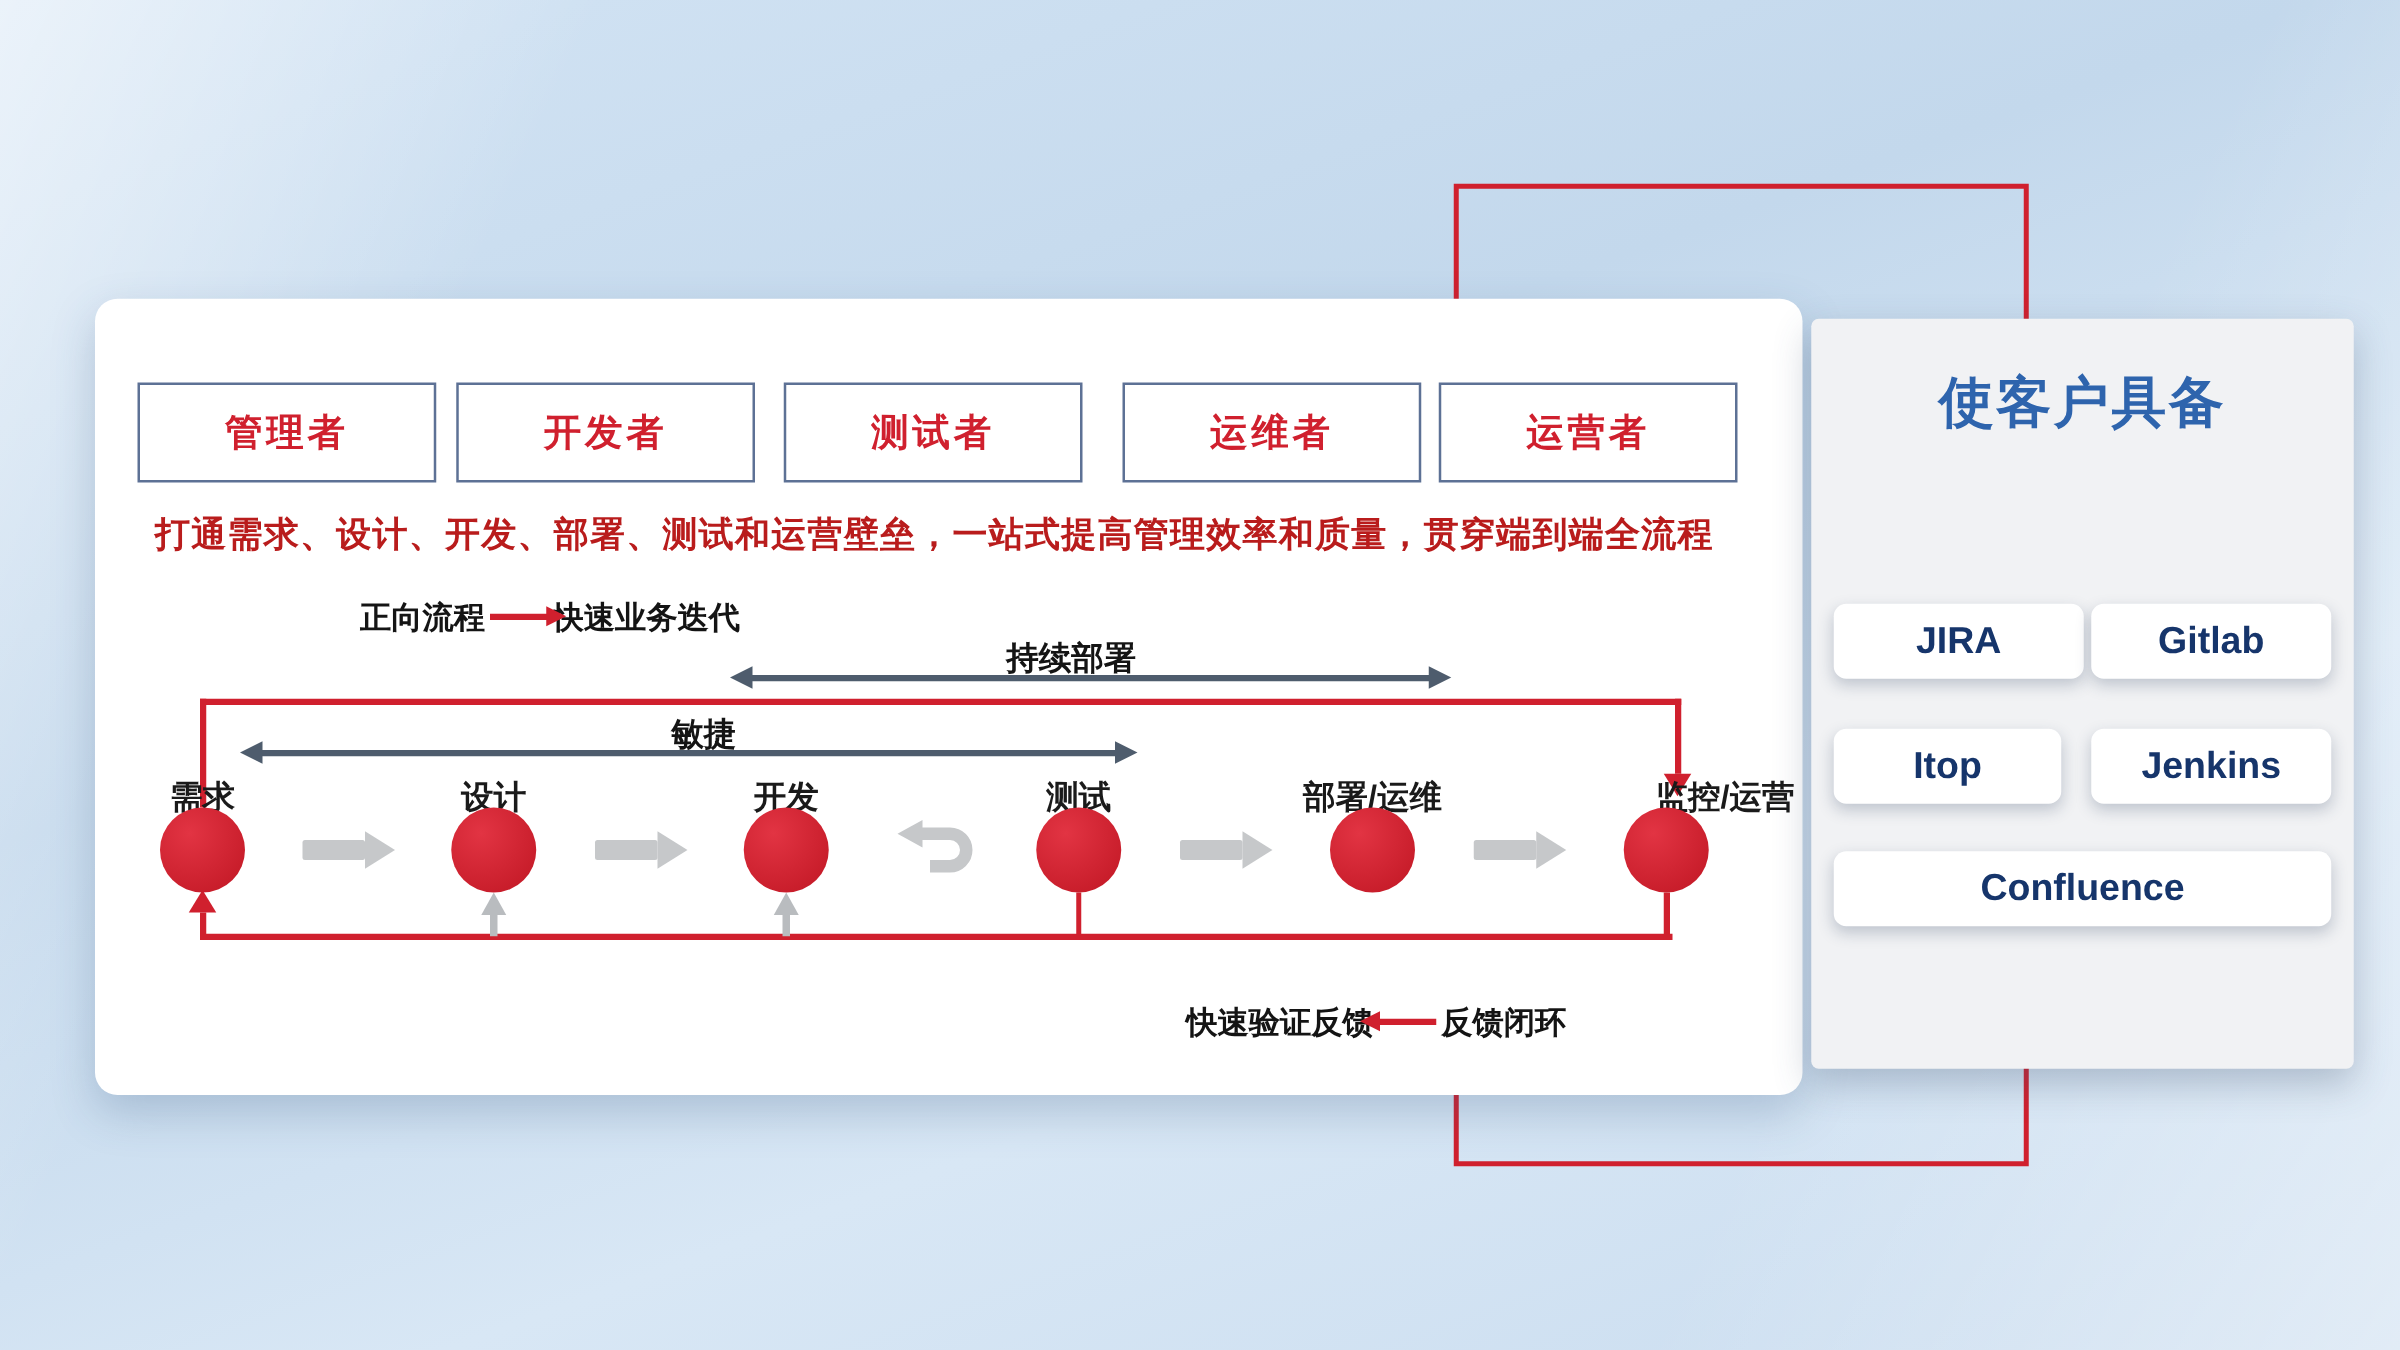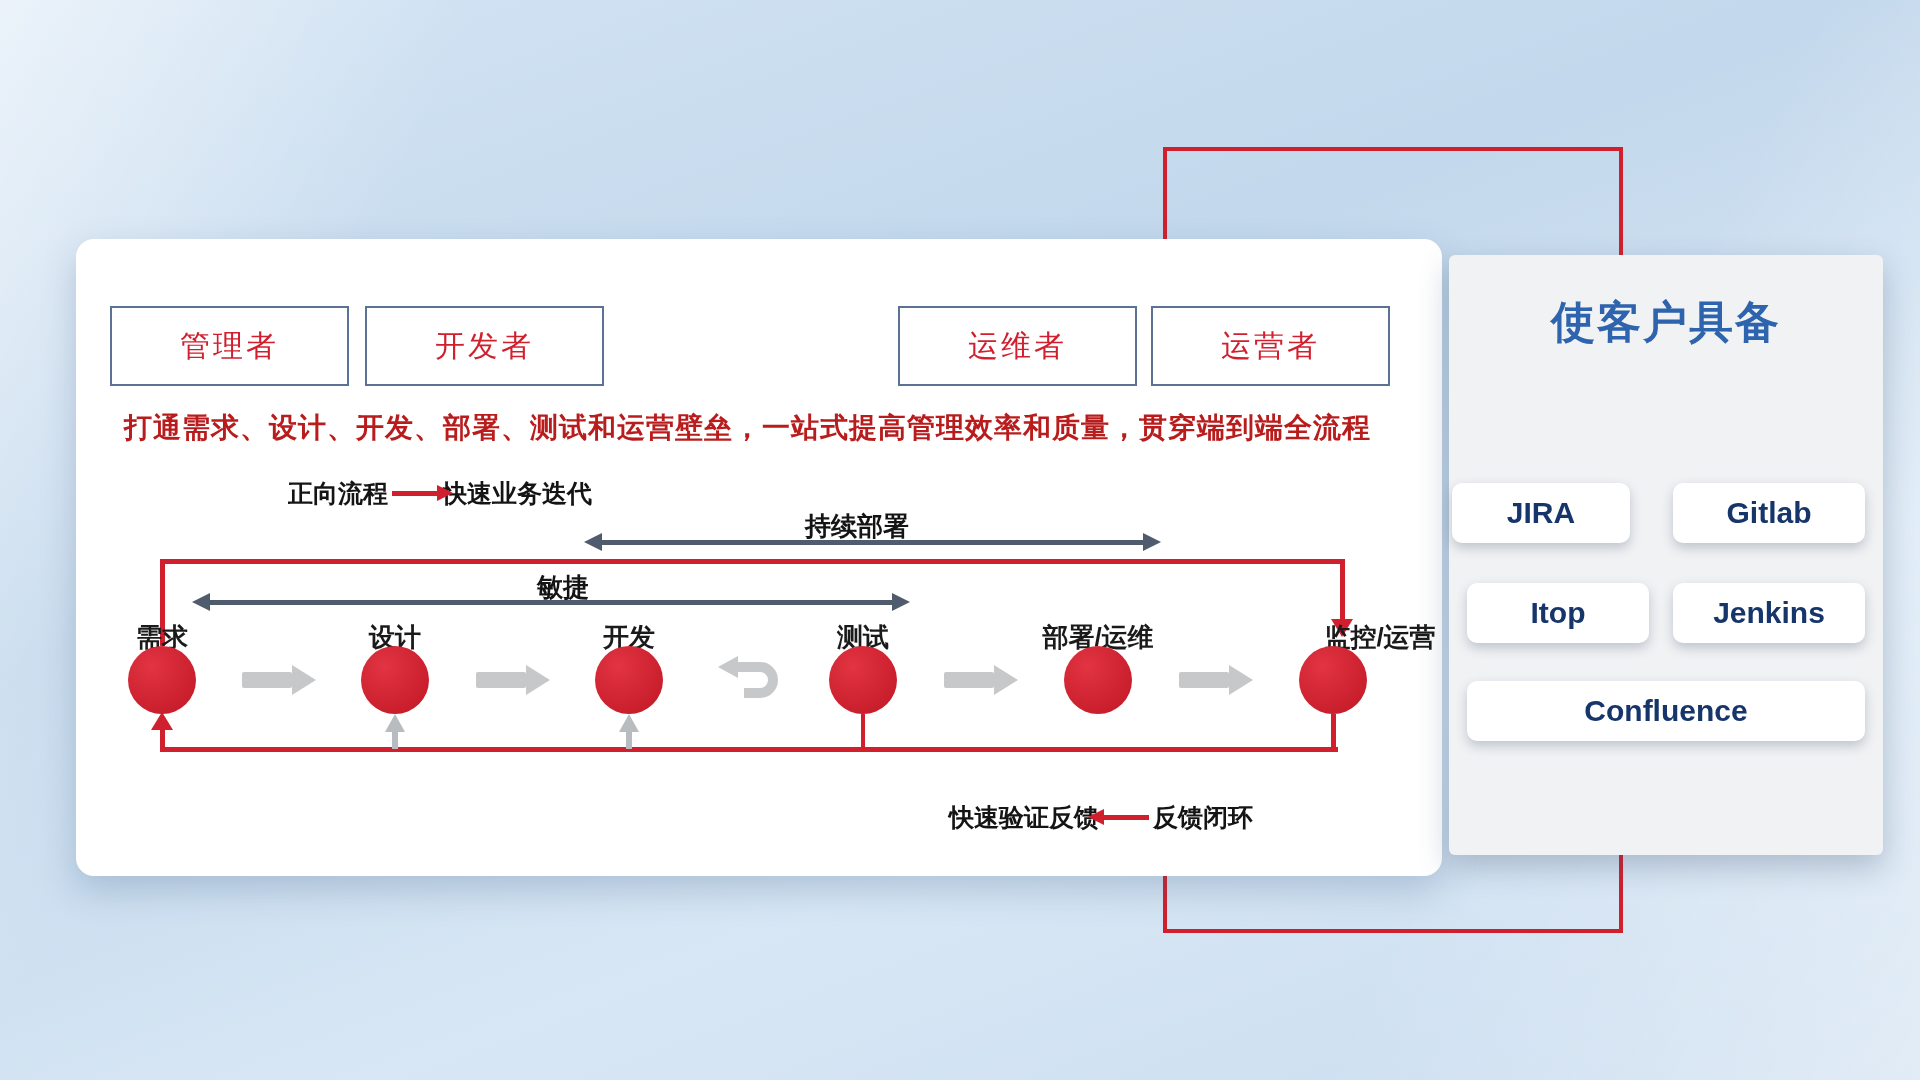--- a/index.html
+++ b/index.html
@@ -14,21 +14,21 @@
 
   
   .red-frame{position:absolute;left:1163px;top:147px;width:452px;height:778px;border:4px solid #d0202e;z-index:1;}
 
   
   .main-panel{position:absolute;left:76px;top:239px;width:1366px;height:637px;background:#ffffff;border-radius:18px;
     box-shadow:0 14px 34px rgba(60,90,130,0.25);z-index:2;}
 
   
   .role-box{position:absolute;top:67px;width:235px;height:76px;border:2px solid #5d7195;background:#fff;
-    display:flex;align-items:center;justify-content:center;font-size:30px;font-weight:400;color:#d0202e;letter-spacing:3px;}
+    display:flex;align-items:center;justify-content:center;font-size:30px;font-weight:700;color:#d0202e;letter-spacing:3px;}
 
   .description{position:absolute;left:48px;top:170px;width:1300px;font-size:28px;font-weight:700;color:#b91c1c;letter-spacing:1px;}
 
   .legend-row{position:absolute;display:flex;align-items:center;gap:4px;font-size:25px;font-weight:700;color:#141414;}
   .legend-arrow-right{width:46px;height:5px;background:#d0202e;position:relative;}
   .legend-arrow-right::after{content:"";position:absolute;right:-15px;top:-6px;width:0;height:0;
     border-left:16px solid #d0202e;border-top:8px solid transparent;border-bottom:8px solid transparent;}
   .legend-arrow-left{width:46px;height:5px;background:#d0202e;position:relative;}
   .legend-arrow-left::before{content:"";position:absolute;left:-15px;top:-6px;width:0;height:0;
     border-right:16px solid #d0202e;border-top:8px solid transparent;border-bottom:8px solid transparent;}
@@ -72,20 +72,23 @@
 
 <div class="red-frame"></div>
 
 <div class="main-panel">
 
   <div class="role-box" style="left:34px;">
       <span>管理者</span>
     </div>
   <div class="role-box" style="left:289px;">
       <span>开发者</span>
+    </div>
+  <div class="role-box" style="left:551px;">
+      <span>测试者</span>
     </div>
   <div class="role-box" style="left:822px;">
       <span>运维者</span>
     </div>
   <div class="role-box" style="left:1075px;">
       <span>运营者</span>
     </div>
 
   <div class="description">打通需求、设计、开发、部署、测试和运营壁垒，一站式提高管理效率和质量，贯穿端到端全流程</div>
 
@@ -146,18 +149,18 @@
     <span>快速验证反馈</span>
     <span class="legend-arrow-left"></span>
     <span>反馈闭环</span>
   </div>
 
 </div>
 
 <div class="side-panel">
   <div class="side-title" style="top:38px;">使客户具备</div>
 
-  <div class="tool-chip" style="left:3px;top:228px;width:178px;">JIRA</div>
+  <div class="tool-chip" style="left:18px;top:228px;width:200px;">JIRA</div>
   <div class="tool-chip" style="left:224px;top:228px;width:192px;">Gitlab</div>
   <div class="tool-chip" style="left:18px;top:328px;width:182px;">Itop</div>
   <div class="tool-chip" style="left:224px;top:328px;width:192px;">Jenkins</div>
   <div class="tool-chip" style="left:18px;top:426px;width:398px;">Confluence</div>
 </div>
 
 </body></html>

